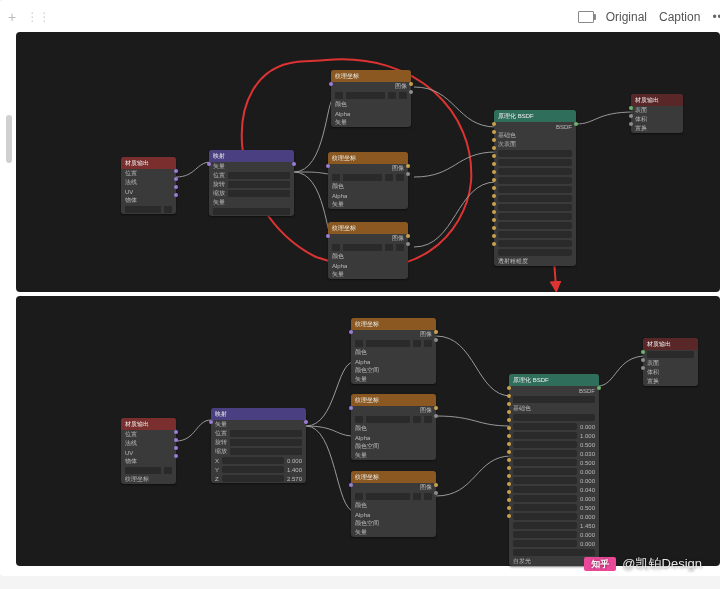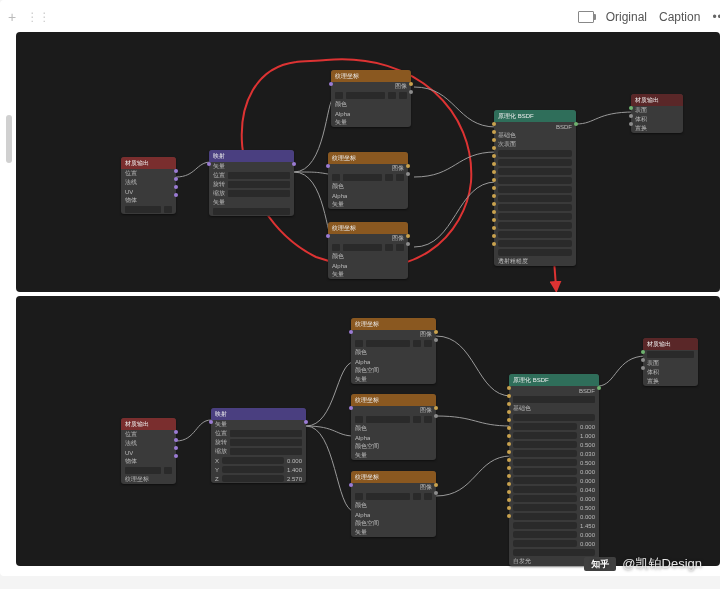--- a/index.html
+++ b/index.html
@@ -27,21 +27,21 @@
   .slider .fill{height:100%;background:#555}
   .slider.blue .fill{background:#4a6fb3}
   .slider.white .fill{background:#cfcfcf}
   .slider.dark .fill{background:#3a3a3a}
   .dots-l,.dots-r{position:absolute;top:12px;display:flex;flex-direction:column;gap:4px}
   .dots-l{left:-2px}.dots-r{right:-2px}
   .d{width:4px;height:4px;border-radius:50%;background:#c9a24e}
   .d.g{background:#8c8c8c}
   .d.p{background:#9b7bd4}
   .watermark{position:fixed;bottom:16px;right:18px;display:flex;align-items:center;gap:6px;font-size:13px;color:#e6e6e6;text-shadow:0 0 3px rgba(0,0,0,.6)}
-  .zhihu-logo{width:32px;height:14px;background:#404040;color:#fff;font-size:9px;font-weight:700;border-radius:2px;display:flex;align-items:center;justify-content:center}
+  .zhihu-logo{width:32px;height:14px;background:#ec4899;color:#fff;font-size:9px;font-weight:700;border-radius:2px;display:flex;align-items:center;justify-content:center}
   .pres-icon{width:14px;height:10px;border:1px solid #888;border-radius:1px;position:relative}
   .pres-icon::after{content:"";position:absolute;right:-3px;top:2px;width:3px;height:6px;background:#888;border-radius:0 1px 1px 0}
   .dots-icon{letter-spacing:1px;color:#666}
   .plus-icon{color:#bbb;font-size:14px}
   .annot-red{stroke:#d33;stroke-width:2;fill:none}
 </style>
 </head>
 <body>
 
 <div class="page">

